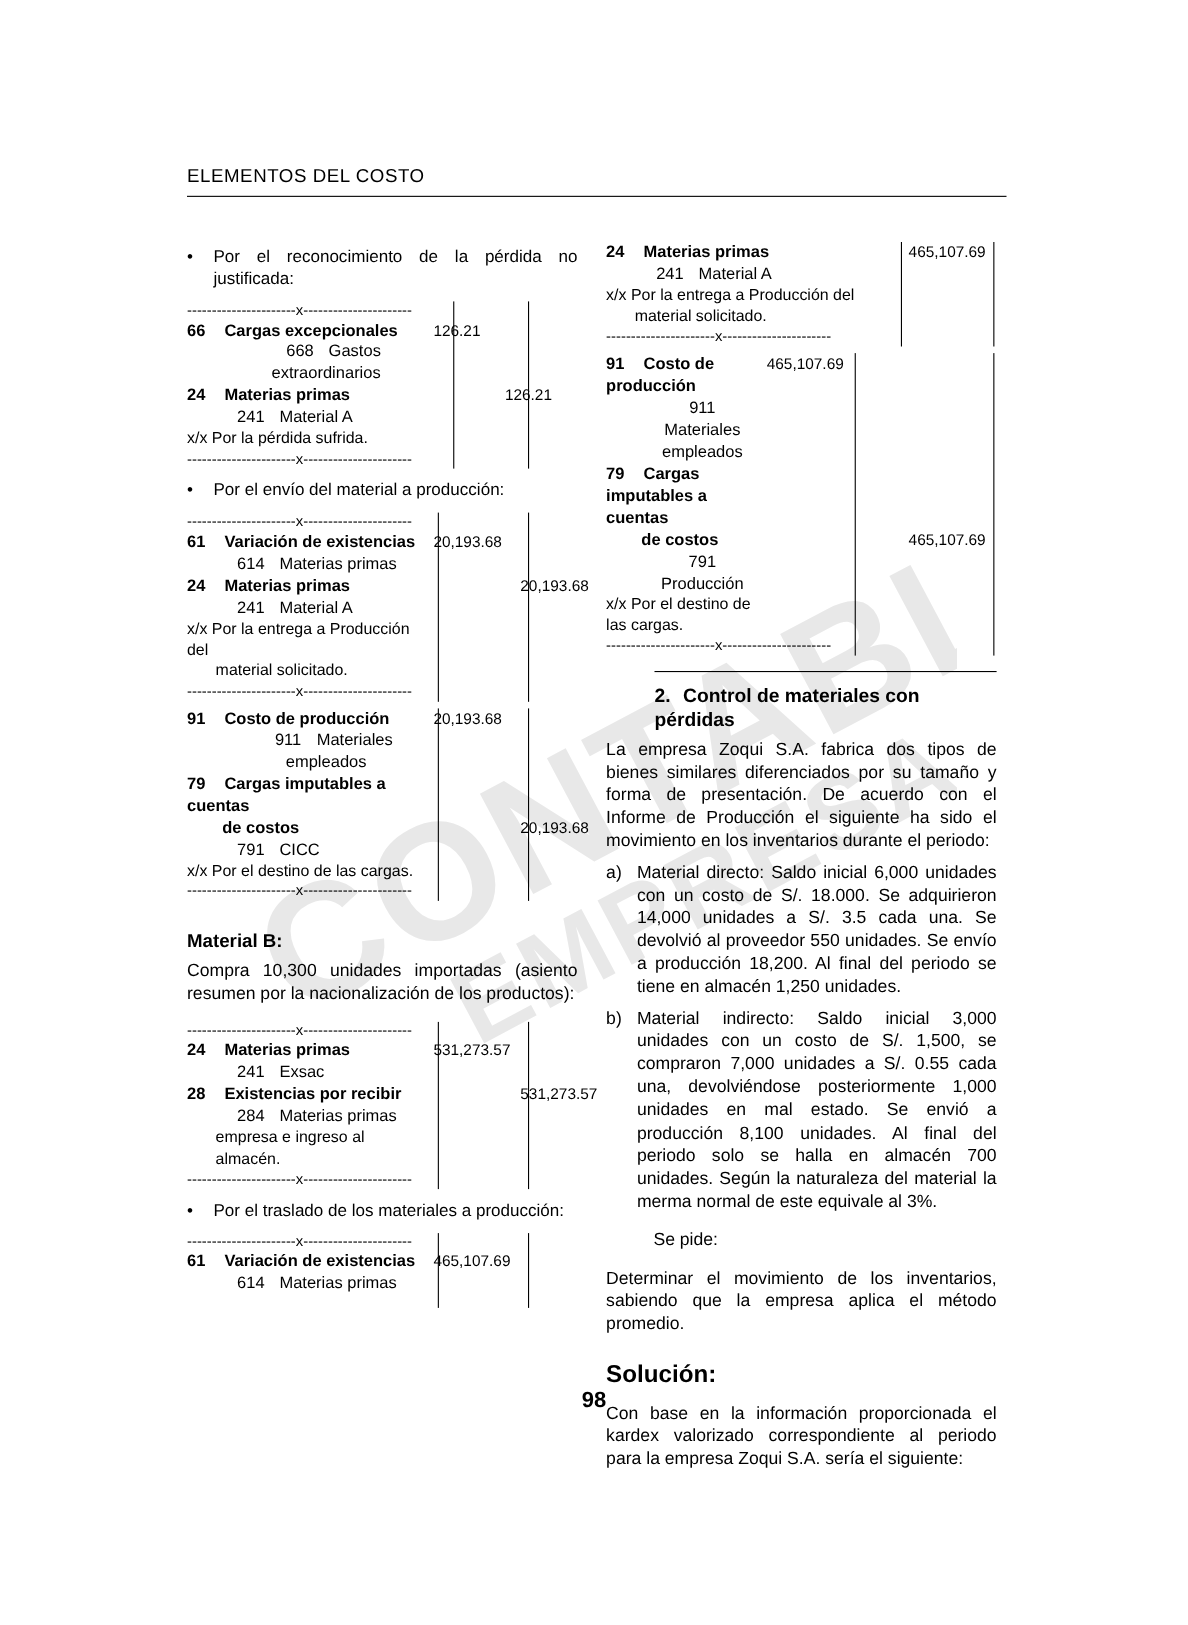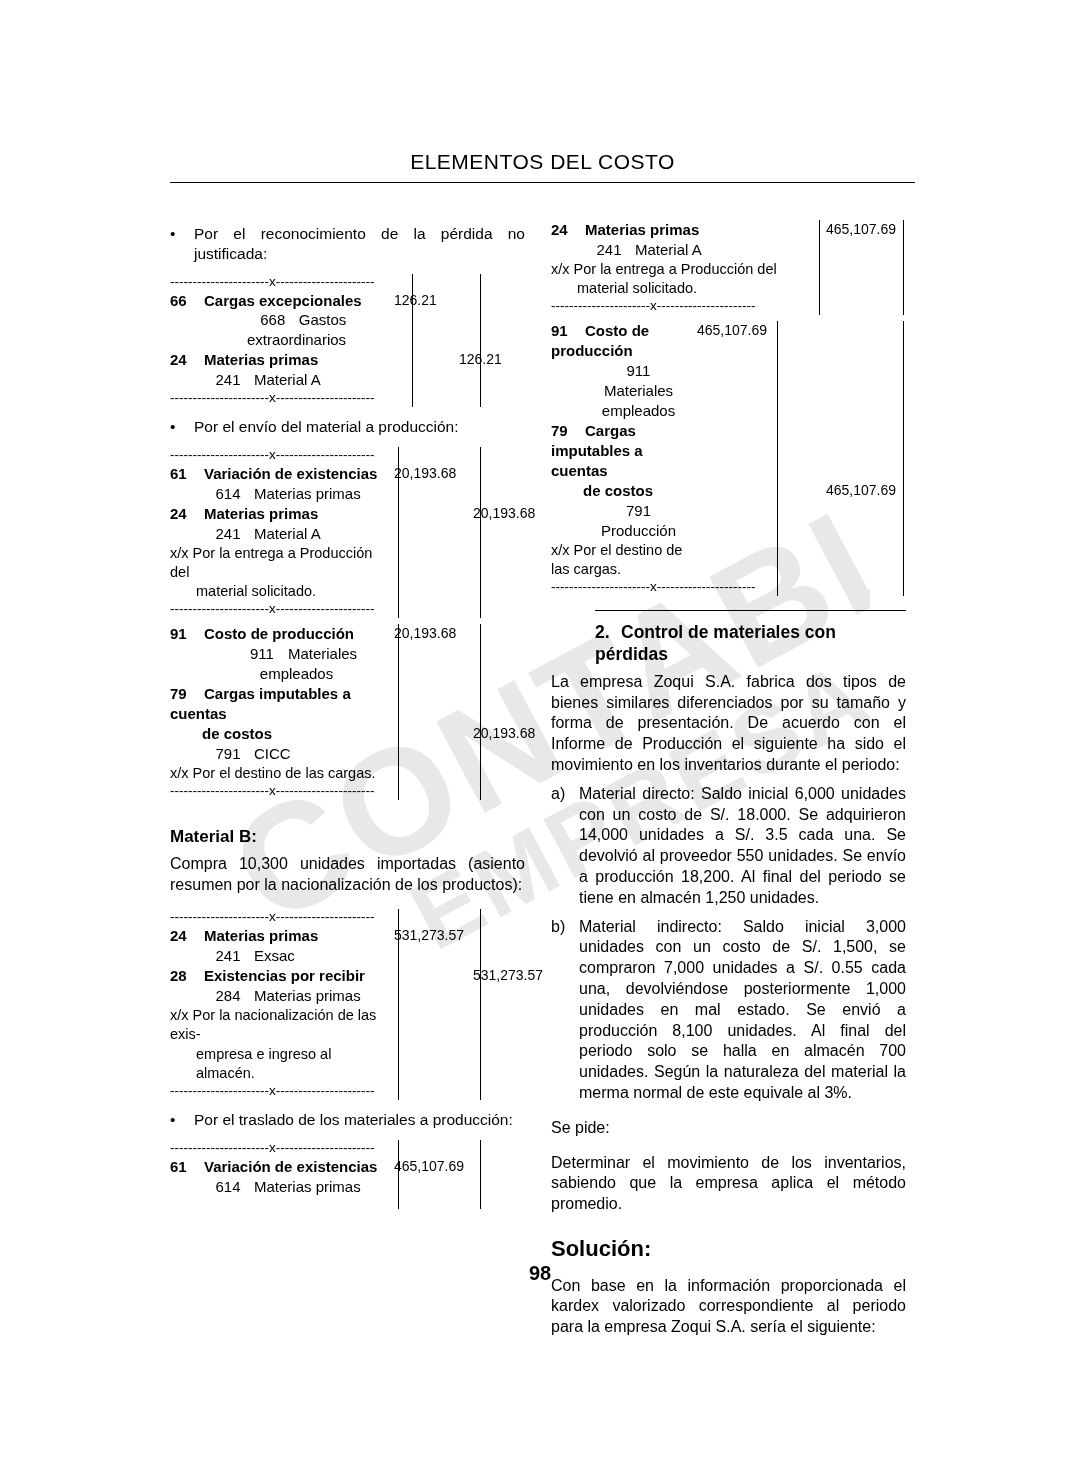--- a/index.html
+++ b/index.html
@@ -35,21 +35,21 @@
   .wm1{font-size:150px;left:-40px;top:180px;}
   .wm2{font-size:96px;left:160px;top:360px;}
 
   .content{position:relative;z-index:2;}
 
   
   .header{
     position:absolute;left:170px;top:150px;width:745px;
   }
   .header-title{
-    text-align:center;font-size:21px;letter-spacing:.5px;
+    text-align:left;font-size:17px;letter-spacing:.5px;
     font-family:"Liberation Sans", sans-serif;
     padding-bottom:8px;
   }
   .header-rule{
     border-bottom:1.6px solid #000;width:745px;
   }
 
   .col{
     position:absolute;top:218px;width:355px;
     font-size:15.5px;line-height:1.28;
@@ -169,20 +169,25 @@
           <div class="erow">
             <div class="eacct b"><span class="code">24</span>Materias primas</div>
             <div class="edebe"></div>
               <div class="ehaber">126.21</div>
           </div>
           <div class="erow">
             <div class="eacct"><span class="sub"><span class="c">241</span>Material A</span></div>
             <div class="edebe"></div>
               <div class="ehaber"></div>
           </div>
+          <div class="erow">
+            <div class="eacct narr">x/x Por la pérdida sufrida.</div>
+            <div class="edebe"></div>
+              <div class="ehaber"></div>
+          </div>
         </div>
         <div class="dashrow">----------------------x----------------------</div>
       </div>
 
       <div class="bullet" style="margin-top:10px;">
         <div class="dot">•</div>
         <div class="btxt">Por el envío del material a producción:</div>
       </div>
 
       <div class="entry" style="margin-top:8px;">
@@ -284,25 +289,20 @@
             <div class="eacct b"><span class="code">28</span>Existencias por recibir</div>
             <div class="edebe" style="width:76px;"></div>
               <div class="ehaber" style="width:52px;">531,273.57</div>
           </div>
           <div class="erow">
             <div class="eacct"><span class="sub"><span class="c">284</span>Materias primas</span></div>
             <div class="edebe" style="width:76px;"></div>
               <div class="ehaber" style="width:52px;"></div>
           </div>
           <div class="erow">
-            <div class="eacct narr">x/x Por la nacionalización de las exis-</div>
-            <div class="edebe" style="width:76px;"></div>
-              <div class="ehaber" style="width:52px;"></div>
-          </div>
-          <div class="erow">
             <div class="eacct narr"><span class="ind">empresa e ingreso al almacén.</span></div>
             <div class="edebe" style="width:76px;"></div>
               <div class="ehaber" style="width:52px;"></div>
           </div>
         </div>
         <div class="dashrow">----------------------x----------------------</div>
       </div>
 
       <div class="bullet" style="margin-top:10px;">
         <div class="dot">•</div>
@@ -413,21 +413,21 @@
       <div class="listitem">
         <div class="lbl">a)</div>
         <div class="txt">Material directo: Saldo inicial 6,000 unidades con un costo de S/. 18.000. Se adquirieron 14,000 unidades a S/. 3.5 cada una. Se devolvió al proveedor 550 unidades. Se envío a producción 18,200. Al final del periodo se tiene en almacén 1,250 unidades.</div>
       </div>
 
       <div class="listitem">
         <div class="lbl">b)</div>
         <div class="txt">Material indirecto: Saldo inicial 3,000 unidades con un costo de S/. 1,500, se compraron 7,000 unidades a S/. 0.55 cada una, devolviéndose posteriormente 1,000 unidades en mal estado. Se envió a producción 8,100 unidades. Al final del periodo solo se halla en almacén 700 unidades. Según la naturaleza del material la merma normal de este equivale al 3%.</div>
       </div>
 
-      <p class="t" style="margin-top:14px;">Se pide:</p>
+      <p class="t" style="margin-top:14px;margin-left:43px;">Se pide:</p>
       <p class="t" style="margin-top:14px;">Determinar el movimiento de los inventarios, sabiendo que la empresa aplica el método promedio.</p>
 
       <p class="t bold" style="margin-top:20px;font-size:22px;">Solución:</p>
       <p class="t" style="margin-top:12px;">Con base en la información proporcionada el kardex valorizado correspondiente al periodo para la empresa Zoqui S.A. sería el siguiente:</p>
 
     </div>
 
     <div class="pagenum">98</div>
 
   </div>

